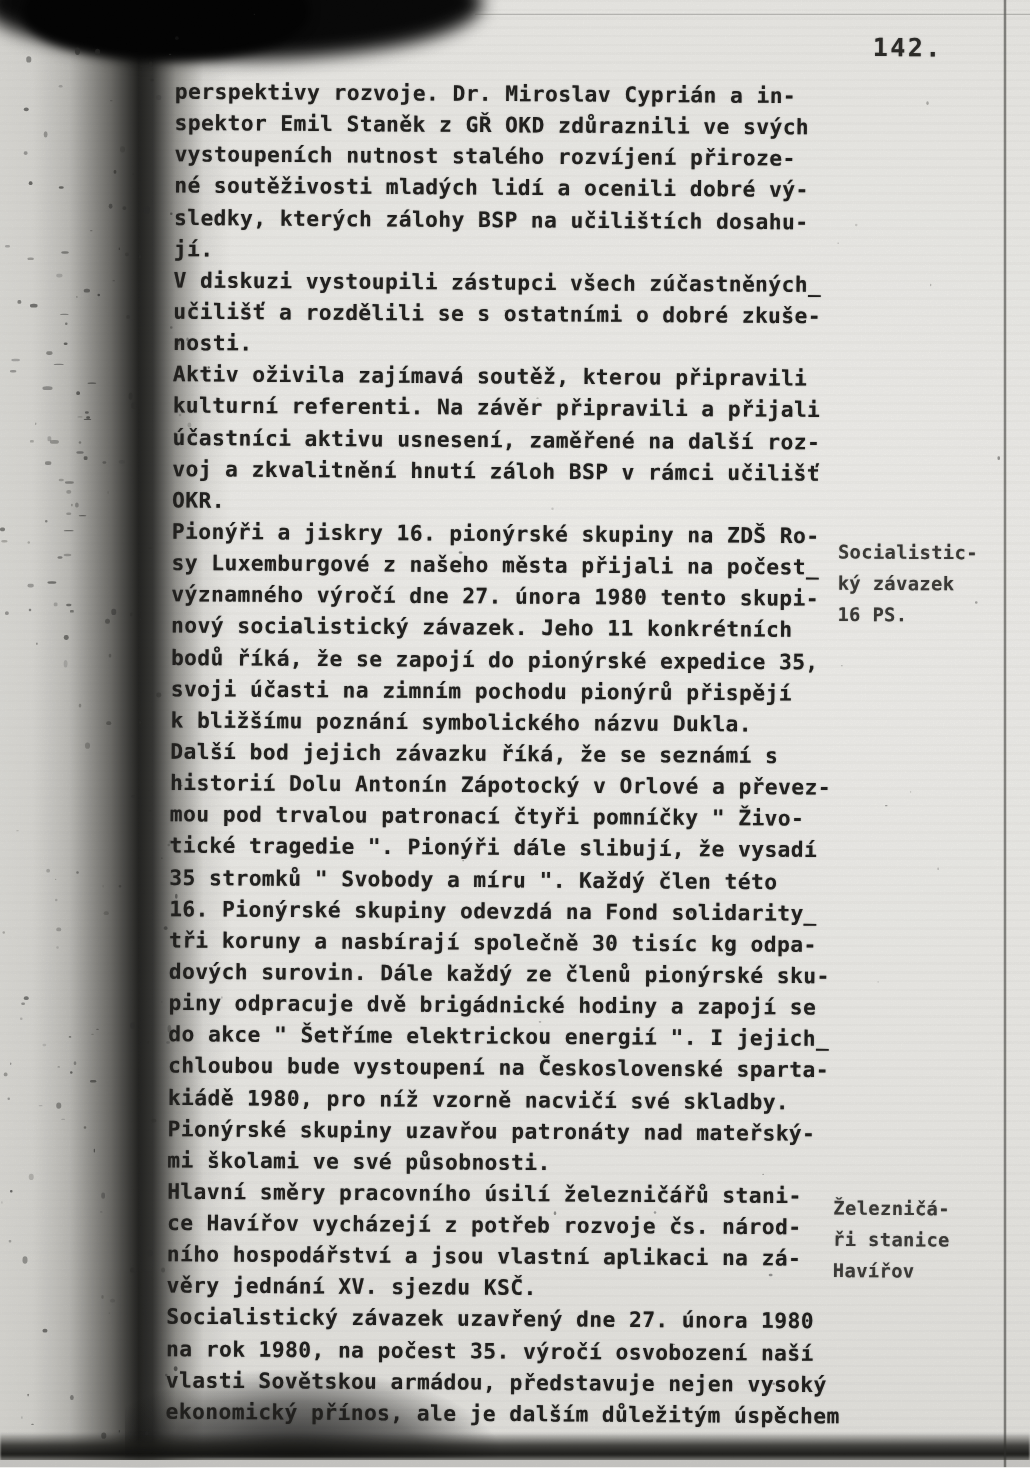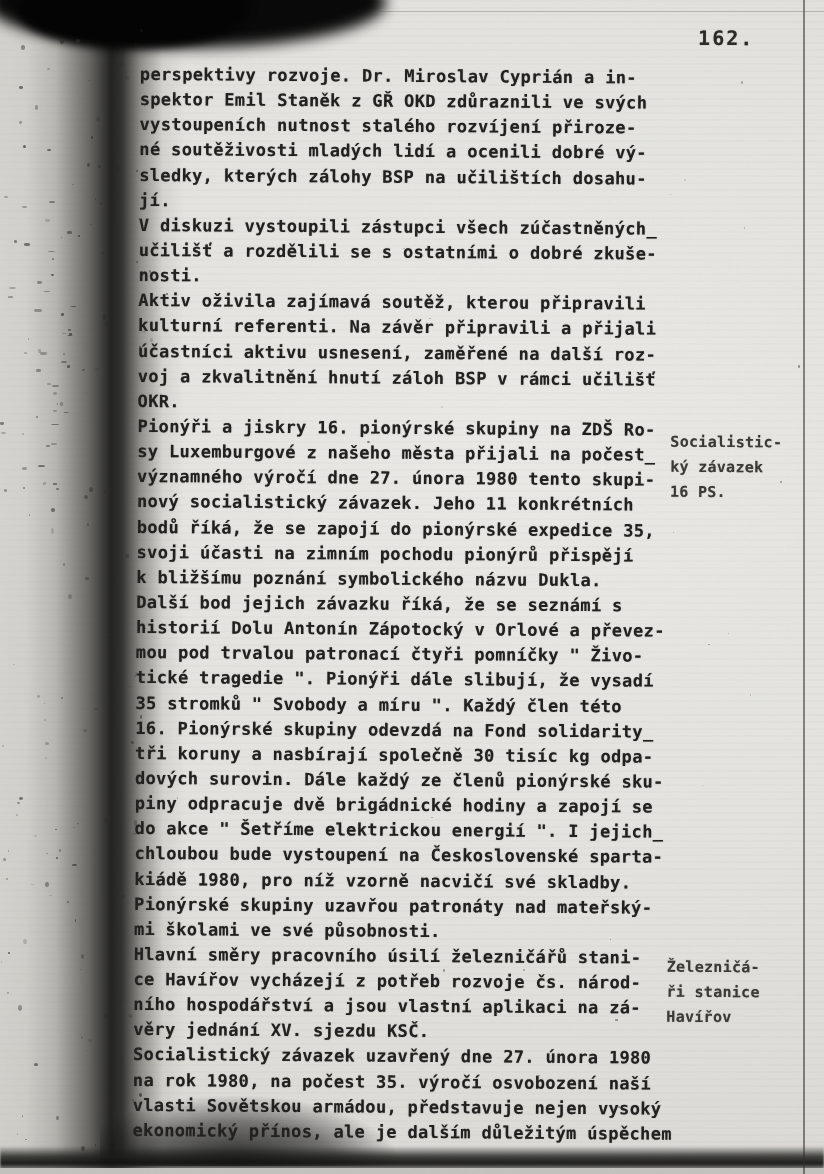--- a/index.html
+++ b/index.html
@@ -300,21 +300,21 @@
       <div class="speck" style="left: 67.7478px; top: 329.347px; width: 3.34767px; height: 1.60808px; border-radius: 40%; opacity: 0.55;"></div>
       <div class="speck" style="left: 47.07px; top: 382.579px; width: 4.05775px; height: 2.09827px; border-radius: 40%; opacity: 0.28;"></div>
       <div class="speck" style="left: 8.8647px; top: 286.986px; width: 7.17789px; height: 2.44884px; border-radius: 40%; opacity: 0.29;"></div>
       <div class="speck" style="left: 43.1635px; top: 291.36px; width: 7.88075px; height: 1.07229px; border-radius: 40%; opacity: 0.44;"></div>
       <div class="speck" style="left: 51.1939px; top: 274.296px; width: 3.0999px; height: 2.21861px; border-radius: 40%; opacity: 0.63;"></div>
       <div class="speck" style="left: 37.4139px; top: 281.449px; width: 4.61052px; height: 2.88509px; border-radius: 40%; opacity: 0.43;"></div>
       <div class="speck" style="left: 53.4772px; top: 483.055px; width: 3.54681px; height: 1.48182px; border-radius: 40%; opacity: 0.52;"></div>
     </div>
 
   <div class="scan-rot">
-    <div class="page-number">162.</div>
+    <div class="page-number">142.</div>
     <div class="body-text">
         <div class="tline">perspektivy rozvoje. Dr. Miroslav Cyprián a in-</div>
         <div class="tline">spektor Emil Staněk z GŘ OKD zdůraznili ve svých</div>
         <div class="tline">vystoupeních nutnost stalého rozvíjení přiroze-</div>
         <div class="tline">né soutěživosti mladých lidí a ocenili dobré vý-</div>
         <div class="tline">sledky, kterých zálohy BSP na učilištích dosahu-</div>
         <div class="tline">jí.</div>
         <div class="tline">V diskuzi vystoupili zástupci všech zúčastněných_</div>
         <div class="tline">učilišť a rozdělili se s ostatními o dobré zkuše-</div>
         <div class="tline">nosti.</div>

